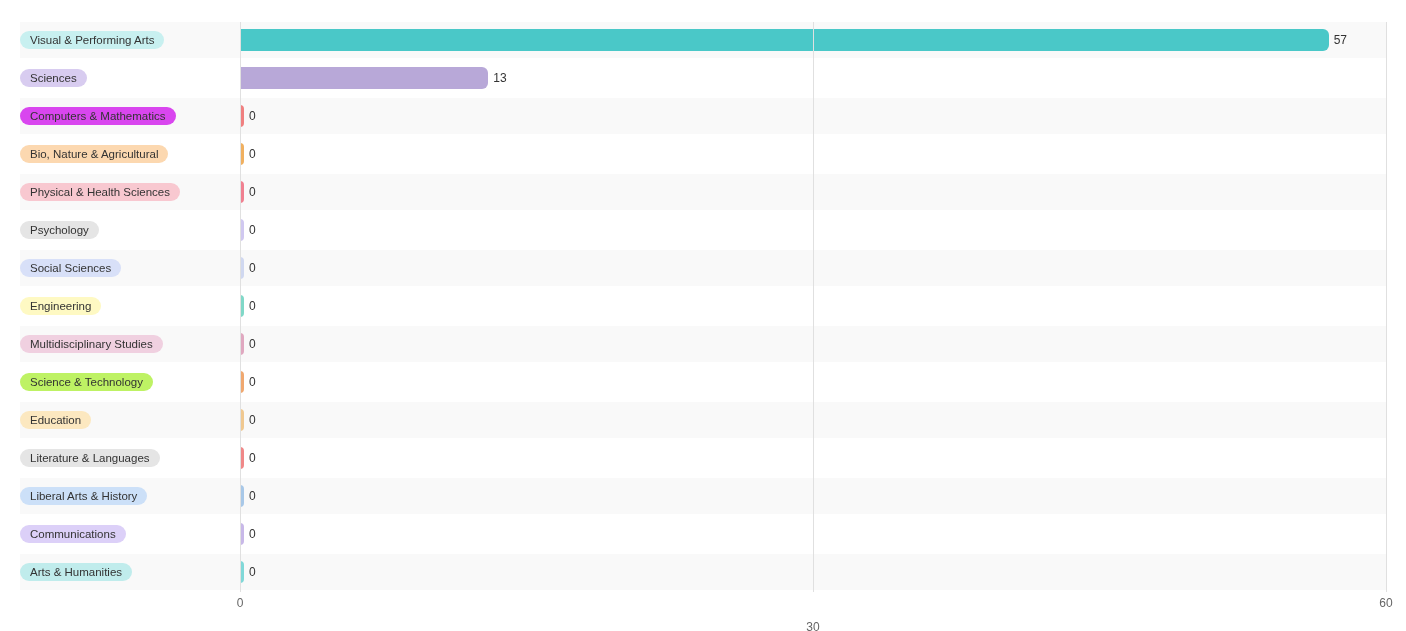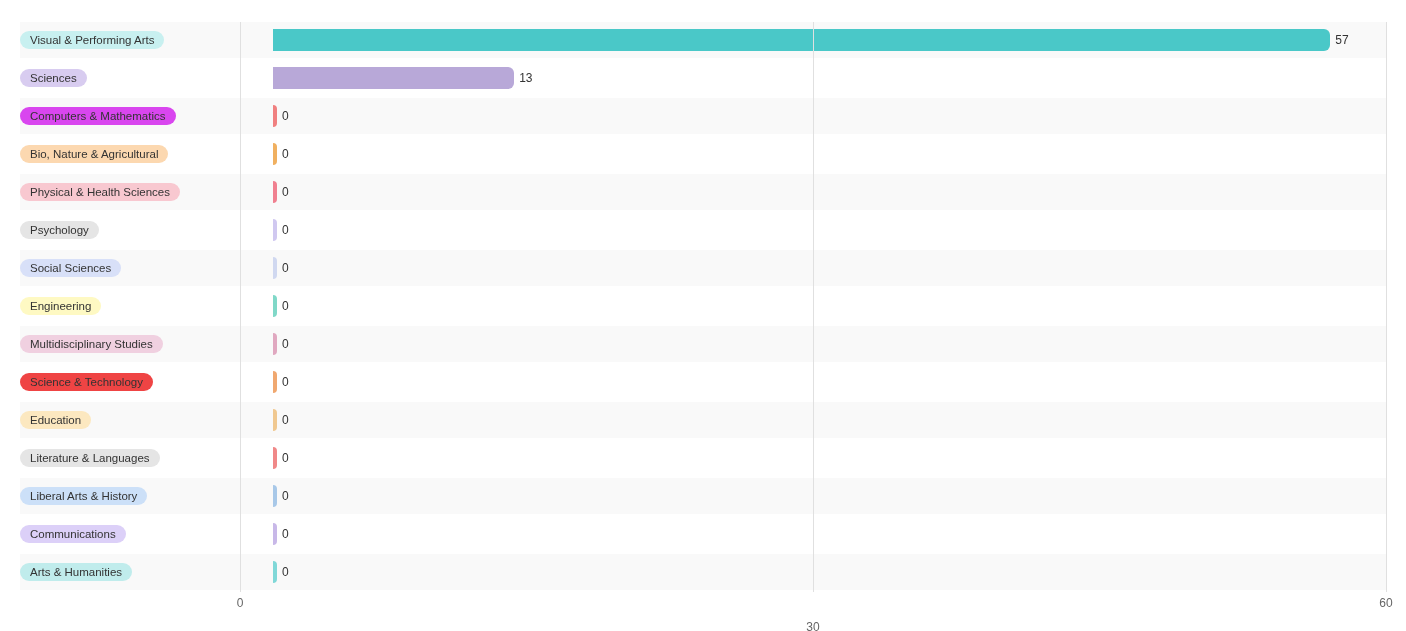--- a/index.html
+++ b/index.html
@@ -35,21 +35,20 @@
       flex-direction: column;
       width: 100%;
       position: relative;
     }
     .bar-row {
       display: flex;
       align-items: center;
       height: 36px;
       margin-bottom: 2px;
       position: relative;
-      gap: 33px;
     }
     .bar-label {
       width: 220px;
       min-width: 220px;
       font-size: 12px;
       color: #333;
       display: flex;
       align-items: center;
       height: 100%;
     }
@@ -118,21 +117,21 @@
 
     .pill-visual { background-color: #c8f0f0; color: #333; }
     .pill-business { background-color: #d8ccf0; color: #333; }
     .pill-computers { background-color: #d946ef; color: #333; }
     .pill-bio { background-color: #fcd8b0; color: #333; }
     .pill-physical { background-color: #f8c8d0; color: #333; text-align: right; }
     .pill-psychology { background-color: #e5e5e5; color: #333; }
     .pill-social { background-color: #d8e0f8; color: #333; }
     .pill-engineering { background-color: #fef9c3; color: #333; }
     .pill-multi { background-color: #f0d0e0; color: #333; }
-    .pill-science { background-color: #ef4444; color: #333; }
+    .pill-science { background-color: #bef264; color: #333; }
     .pill-education { background-color: #fce8c0; color: #333; }
     .pill-literature { background-color: #e5e5e5; color: #333; }
     .pill-liberal { background-color: #cce0f8; color: #333; }
     .pill-communications { background-color: #dcd0f8; color: #333; }
     .pill-arts { background-color: #c0ecec; color: #333; }
 
     .chart-rows-wrapper {
       position: relative;
       width: 100%;
     }

